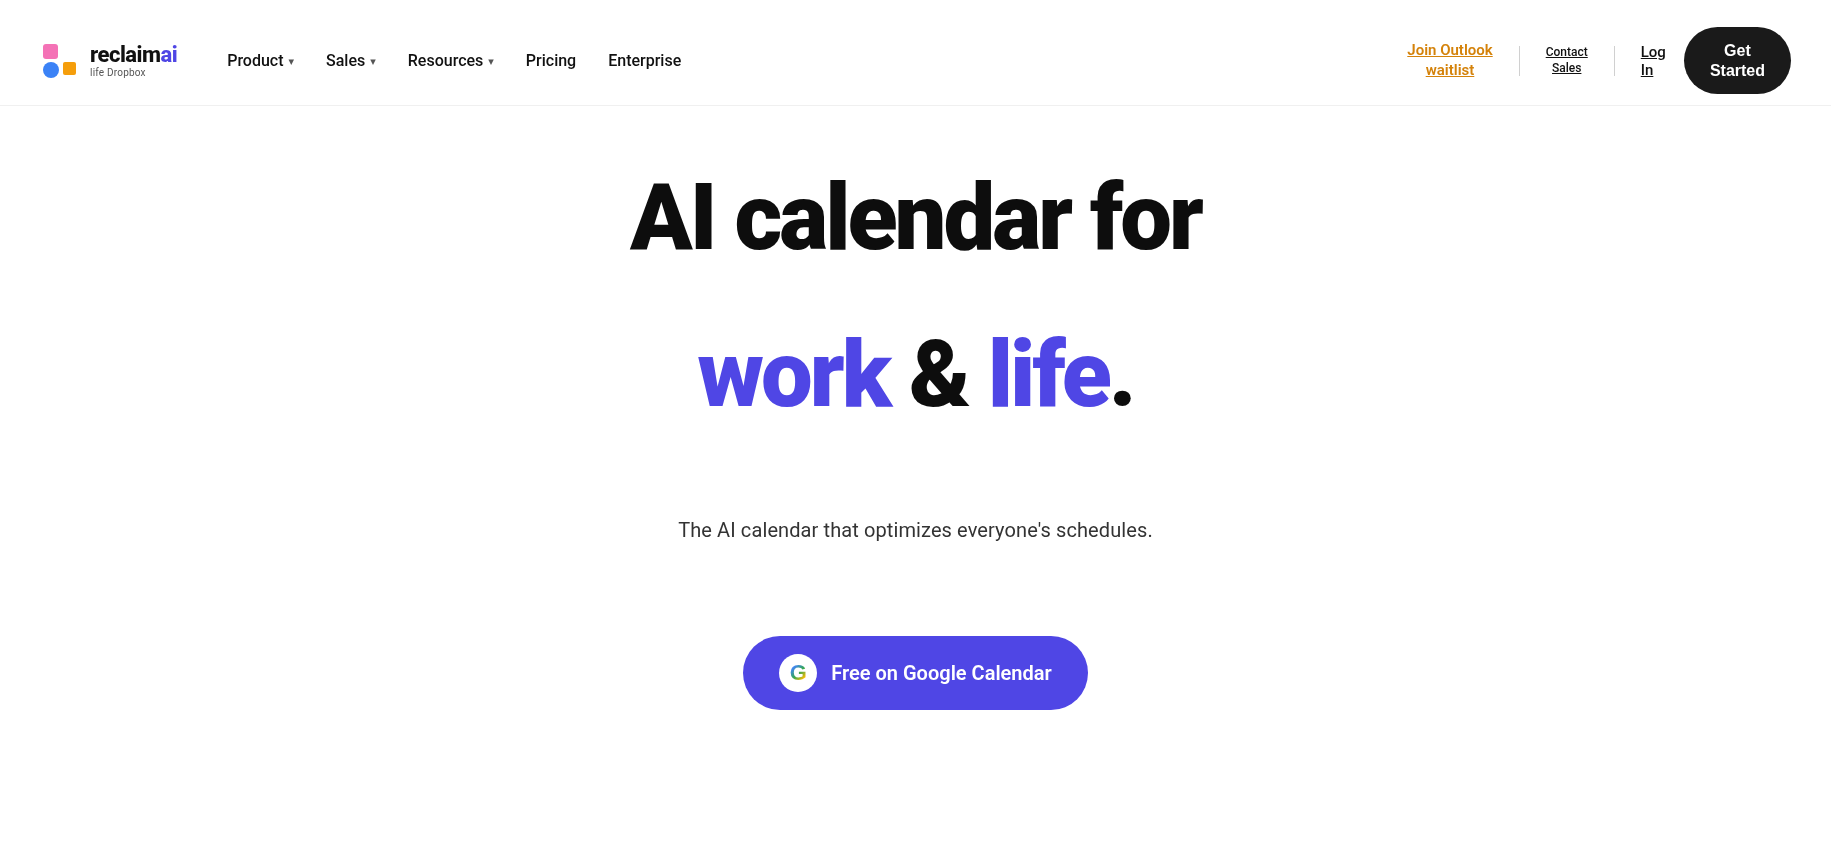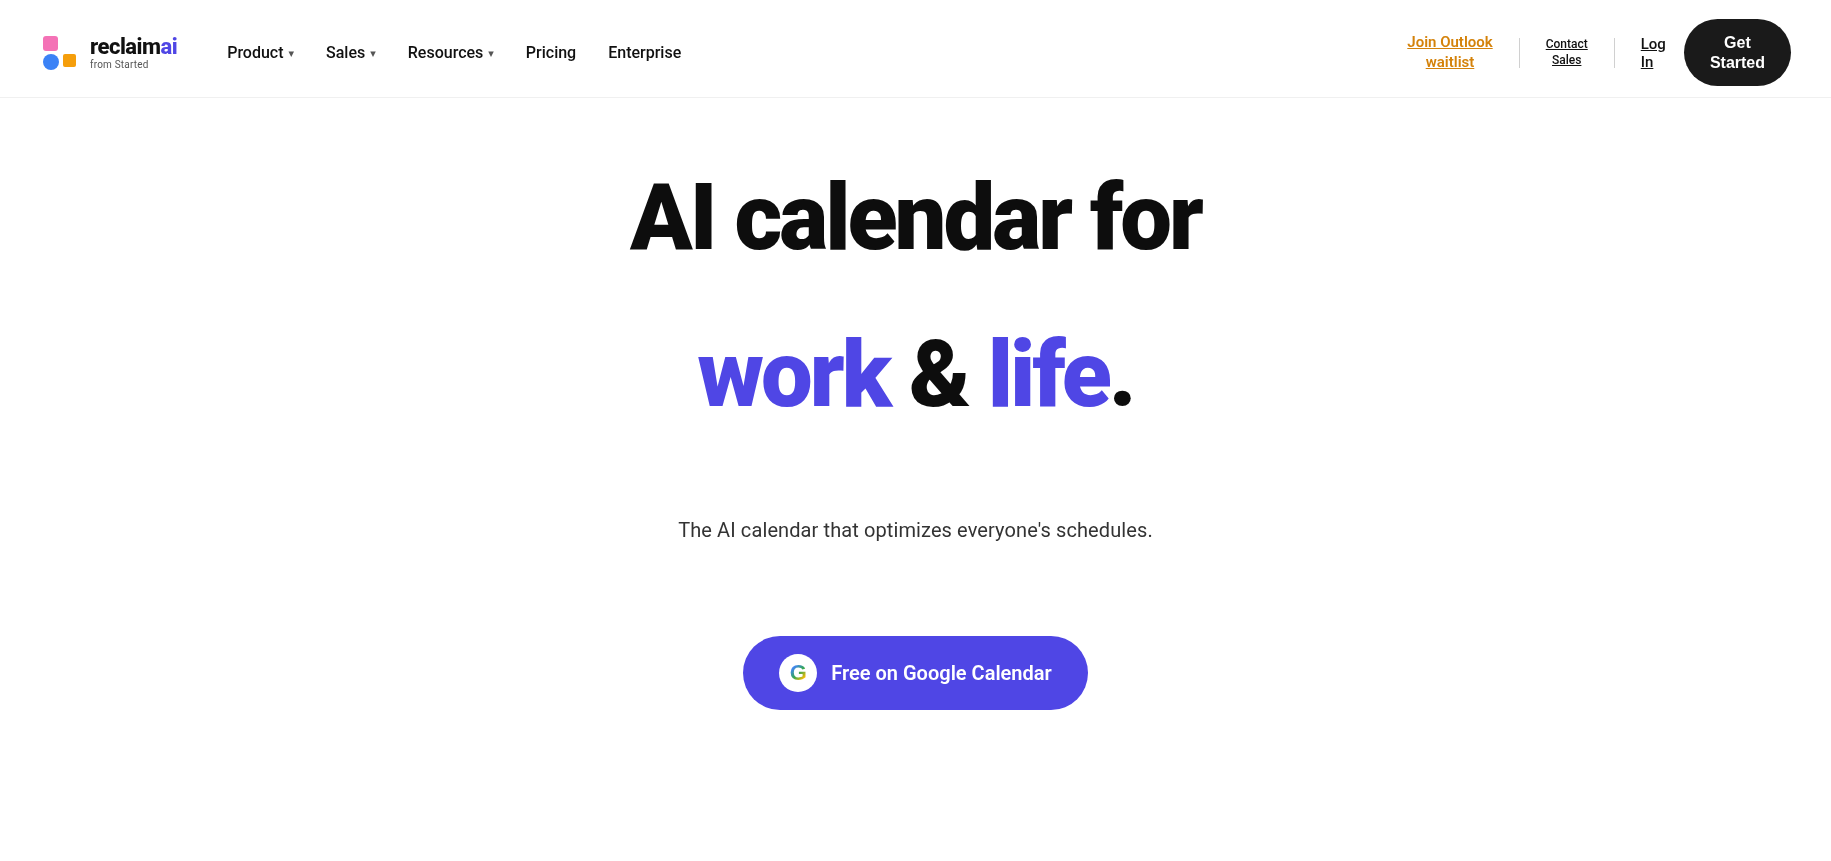--- a/index.html
+++ b/index.html
@@ -18,21 +18,21 @@
     
     .navbar {
       display: flex;
       align-items: center;
       justify-content: space-between;
       padding: 0 40px;
       height: 90px;
       border-bottom: 1px solid #f0f0f0;
       background: #ffffff;
       position: sticky;
-      top: 8px;
+      top: 16px;
       z-index: 100;
     }
 
     .navbar-left {
       display: flex;
       align-items: center;
       gap: 36px;
     }
 
     .logo-block {
@@ -274,21 +274,21 @@
 
           <circle cx="10" cy="28" r="8" fill="#3B82F6"></circle>
 
           <rect x="22" y="20" width="13" height="13" rx="2" fill="#F59E0B"></rect>
         </svg>
       </div>
       <div class="logo-text-block">
         <span class="logo-brand">
           <span>reclaim</span><span class="ai">ai</span>
         </span>
-        <span class="logo-sub">from Started</span>
+        <span class="logo-sub">life Dropbox</span>
       </div>
     </a>
 
     <div class="nav-links">
       <a class="nav-item" href="#">
         <span>Product</span>
         <span class="chevron-icon">▾</span>
       </a>
       <a class="nav-item" href="#">
         <span>Sales</span>

